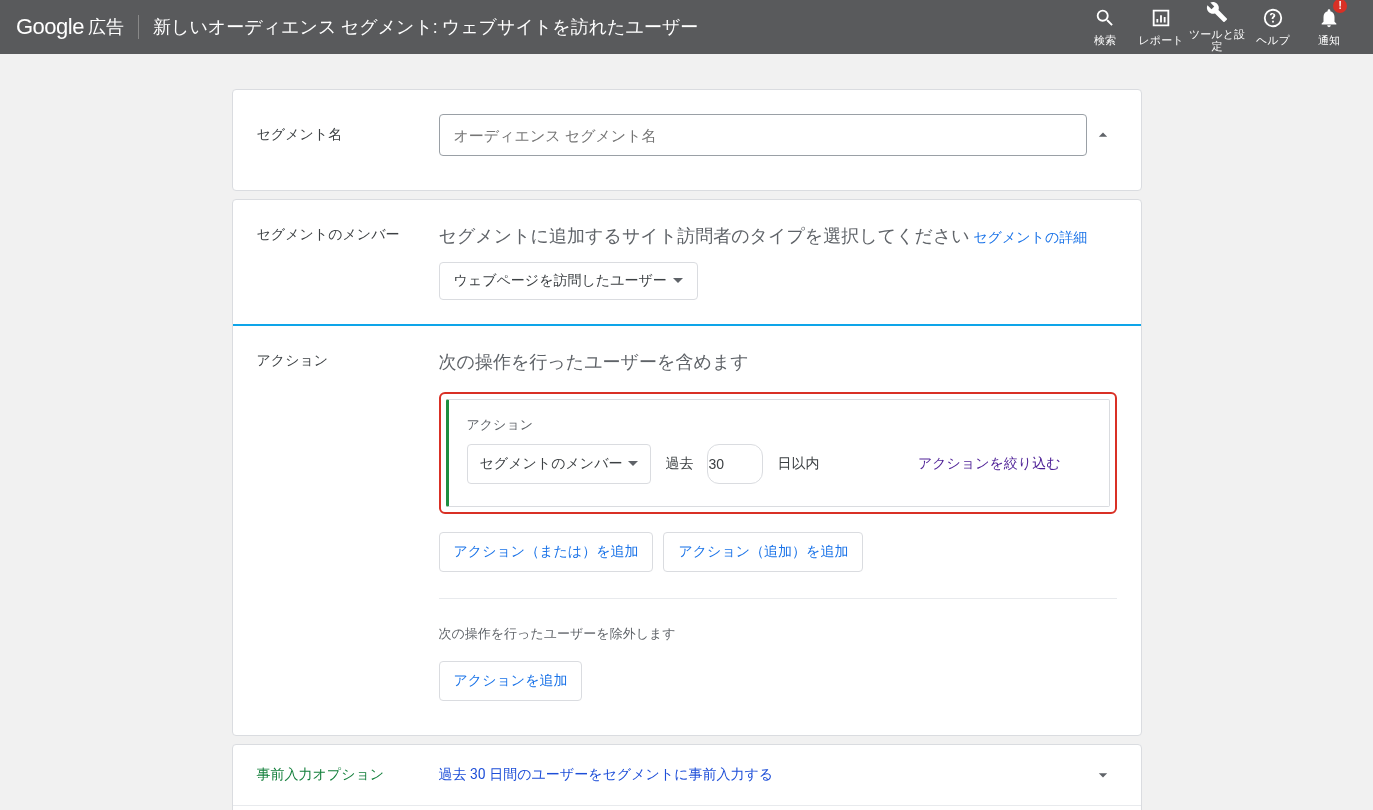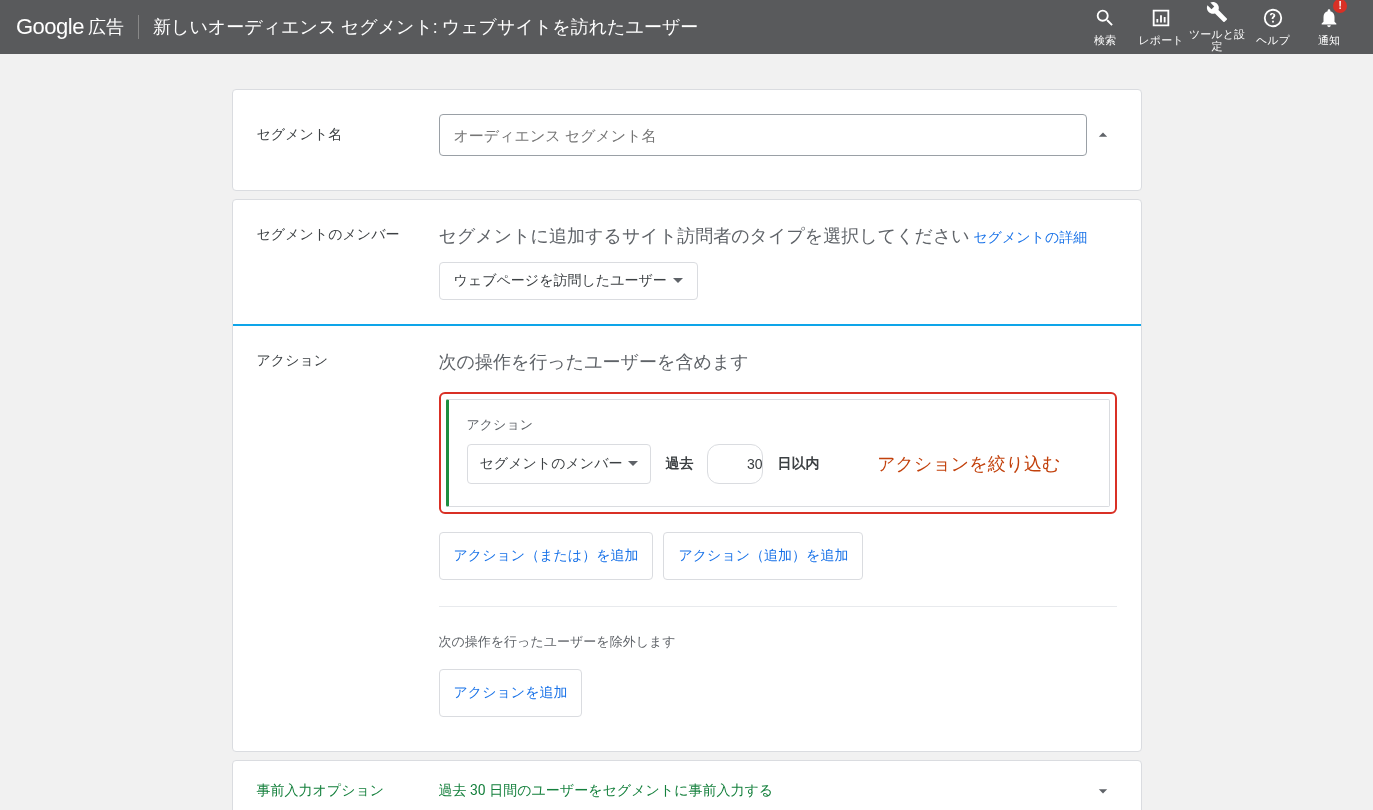--- a/index.html
+++ b/index.html
@@ -40,33 +40,33 @@
 
 .outlined-btn { border: 1px solid #dadce0; background: #fff; border-radius: 4px; padding: 0 14px; height: 38px; display: inline-flex; align-items: center; font-size: 14px; color: #3c4043; cursor: pointer; margin-top: 14px; }
 .outlined-btn .caret { margin-left: 6px; }
 
 .action-card-wrap { margin-top: 18px; border: 2.5px solid #d93025; border-radius: 6px; padding: 5px; }
 .action-card { border: 1px solid #dadce0; border-radius: 2px; border-left: 3px solid #1e8e3e; padding: 16px 18px 22px; }
 .action-title { font-size: 13px; color: #5f6368; margin-bottom: 10px; }
 .action-line { display: flex; align-items: center; gap: 14px; }
 .sel-btn { border: 1px solid #dadce0; background: #fff; border-radius: 4px; padding: 0 12px; height: 40px; display: inline-flex; align-items: center; font-size: 14px; color: #3c4043; cursor: pointer; }
 .sel-btn .caret { margin-left: 6px; color: #5f6368;}
-.num-input { width: 56px; height: 40px; border: 1px solid #dadce0; border-radius: 12px; text-align: right; font-size: 14px; color: #3c4043; }
-.inline-txt { font-size: 14px; color: #3c4043; font-weight: bold; }
-.refine-link { margin-left: auto; color: #c2410c; font-size: 18px; cursor: pointer; padding-right: 30px; text-align: right;}
+.num-input { width: 56px; height: 40px; border: 1px solid #dadce0; border-radius: 12px; text-align: left; font-size: 14px; color: #3c4043; }
+.inline-txt { font-size: 14px; color: #3c4043; }
+.refine-link { margin-left: auto; color: #4c1d95; font-size: 14px; cursor: pointer; padding-right: 30px; text-align: right;}
 
 .btn-row { display: flex; gap: 10px; margin-top: 18px; }
-.chip-btn { border: 1px solid #dadce0; background: #fff; border-radius: 4px; padding: 0 14px; height: 48px; display: inline-flex; align-items: center; font-size: 14px; color: #1a73e8; cursor: pointer; }
+.chip-btn { border: 1px solid #dadce0; background: #fff; border-radius: 4px; padding: 0 14px; height: 40px; display: inline-flex; align-items: center; font-size: 14px; color: #1a73e8; cursor: pointer; }
 .hr { border-top: 1px solid #e8eaed; margin-top: 26px; }
 .exclude-head { font-size: 13px; color: #5f6368; margin-top: 26px; }
 
 .collapsed-row { display: flex; align-items: center; padding: 16px 24px; }
 .collapsed-row + .collapsed-row { border-top: 1px solid #e8eaed; }
 .collapsed-label { width: 182px; flex-shrink: 0; font-size: 14px; color: #15803d; }
-.collapsed-text { flex: 1; font-size: 14px; color: #15803d; }
+.collapsed-text { flex: 1; font-size: 14px; color: #1d4ed8; }
 
 .caret svg { width: 10px; height: 10px; }
 </style>
 </head>
 <body>
 
 <div class="topbar">
   <div class="logo-group">
     <span class="logo-text">Google</span>
     <span class="logo-sub">広告</span>

